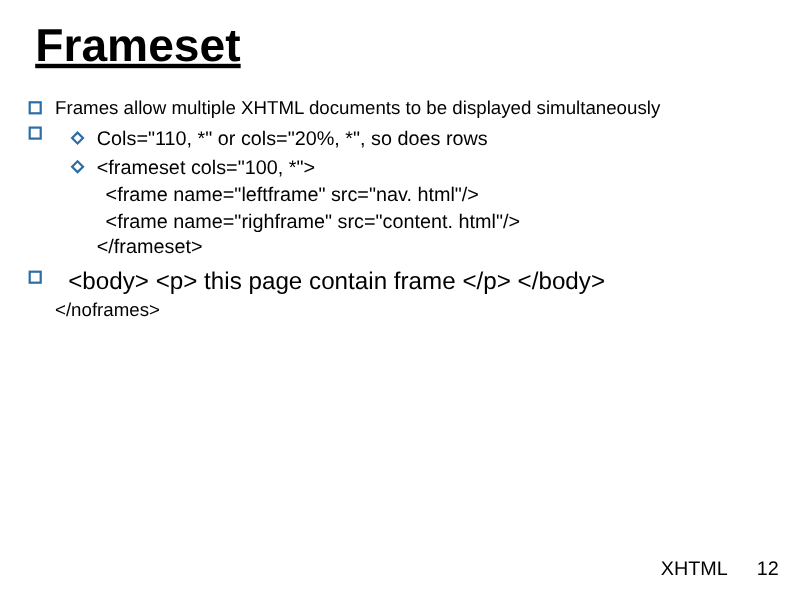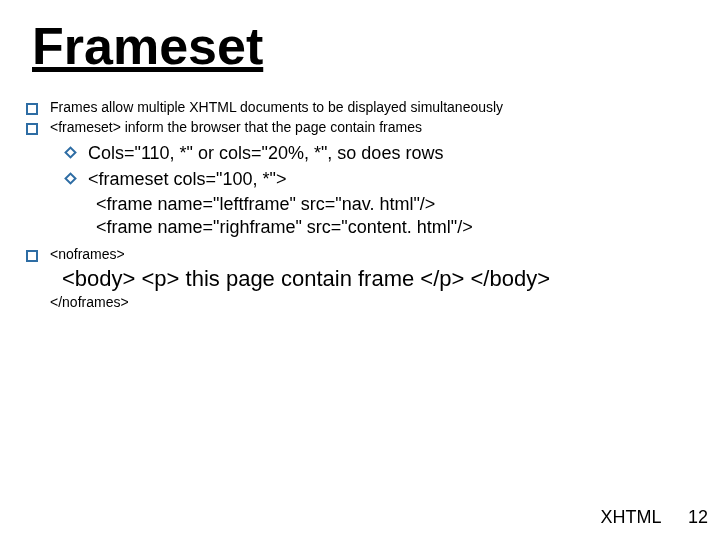--- a/index.html
+++ b/index.html
@@ -13,27 +13,27 @@
     overflow: hidden;
   }
   .slide {
     box-sizing: border-box;
     width: 720px;
     height: 540px;
     padding: 18px 26px 16px 26px;
     position: relative;
   }
   .title {
-    font-size: 52px;
+    font-size: 42px;
     text-decoration: underline;
     margin: 0 0 24px 6px;
     line-height: 1.1;
   }
   .lvl1 {
-    font-size: 14px;
+    font-size: 17px;
     line-height: 1.25;
     margin: 0 0 2px 0;
     padding-left: 24px;
     position: relative;
   }
   .lvl1 .bullet {
     position: absolute;
     left: 0;
     top: 4px;
     width: 12px;
@@ -90,39 +90,40 @@
 
   <h1 class="title">Frameset</h1>
 
   <div class="lvl1">
     <span class="bullet"></span>
     <span>Frames allow multiple XHTML documents to be displayed simultaneously</span>
   </div>
 
   <div class="lvl1">
     <span class="bullet"></span>
-    <span>&lt;frameset&gt; inform the browser that the page contain frames</span>
   </div>
 
   <div class="lvl2-wrap">
     <div class="lvl2">
       <span class="diamond"></span>
       <span>Cols="110, *" or cols="20%, *", so does rows</span>
     </div>
     <div class="lvl2">
       <span class="diamond"></span>
       <span>&lt;frameset cols="100, *"&gt;</span>
     </div>
     <div class="code-indent">&lt;frame name="leftframe" src="nav. html"/&gt;</div>
     <div class="code-indent">&lt;frame name="righframe" src="content. html"/&gt;</div>
+    <div class="lvl2" style="padding-left:24px;">
+      <span>&lt;/frameset&gt;</span>
+    </div>
   </div>
 
   <div class="lvl1">
     <span class="bullet"></span>
-    <span>&lt;noframes&gt;</span>
   </div>
   <div class="lvl1-indent">&lt;body&gt; &lt;p&gt; this page contain frame &lt;/p&gt; &lt;/body&gt;</div>
   <div class="lvl1" style="padding-left:24px;">
     <span>&lt;/noframes&gt;</span>
   </div>
 
   <div class="footer">
     <span>XHTML</span>
     <span class="pg">12</span>
   </div>

